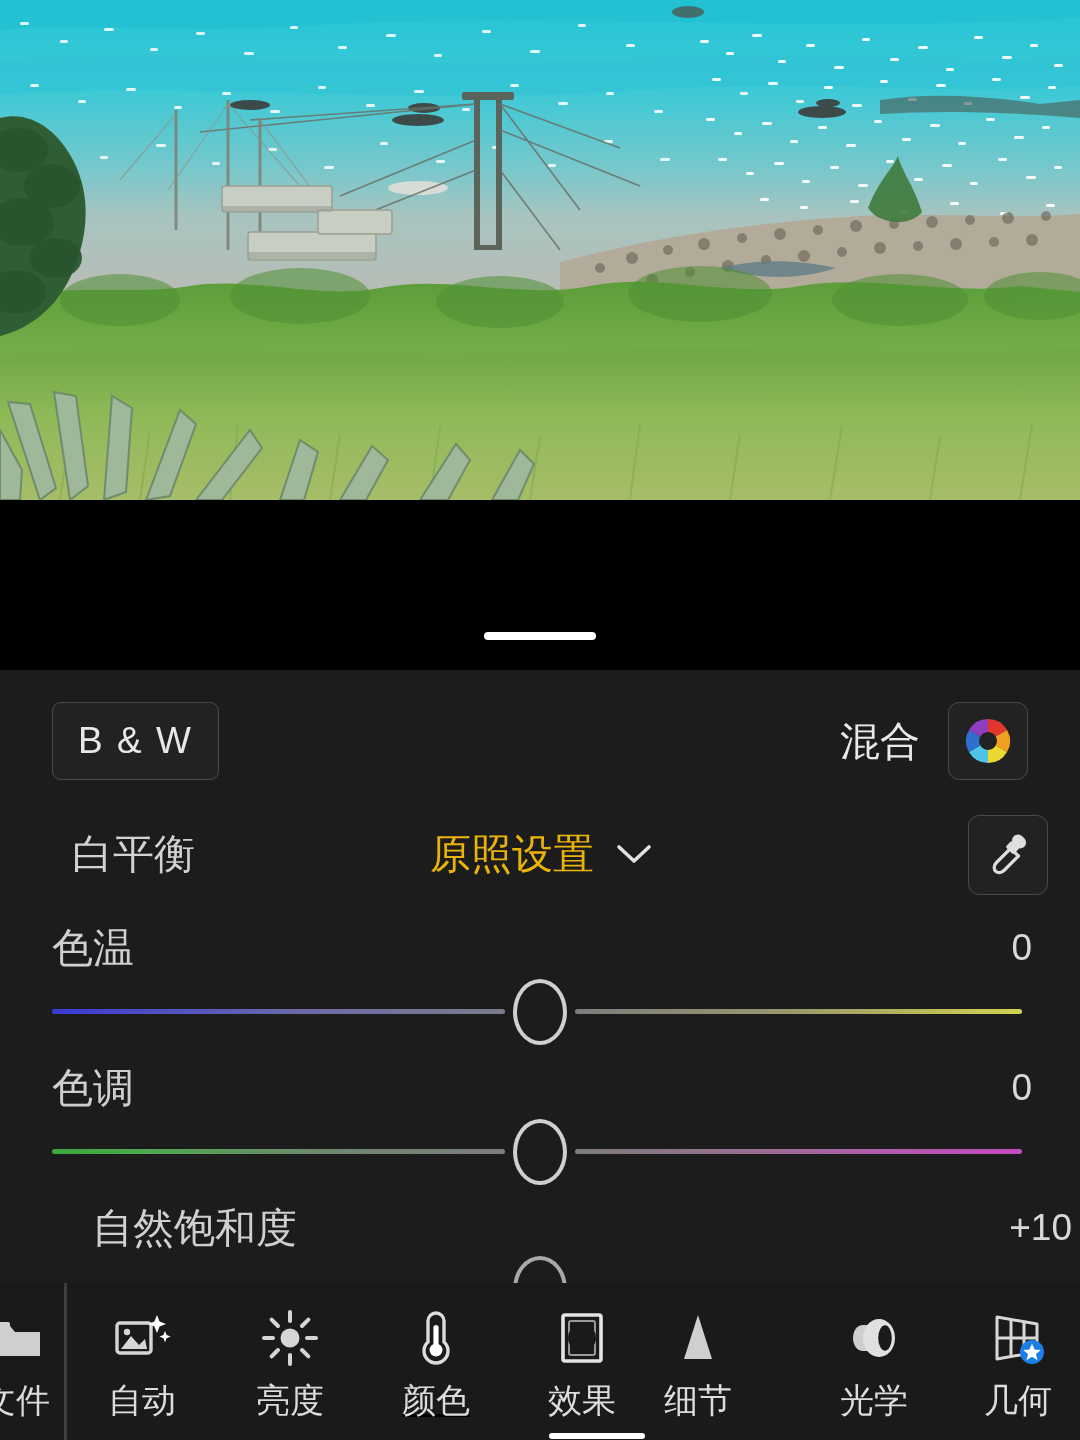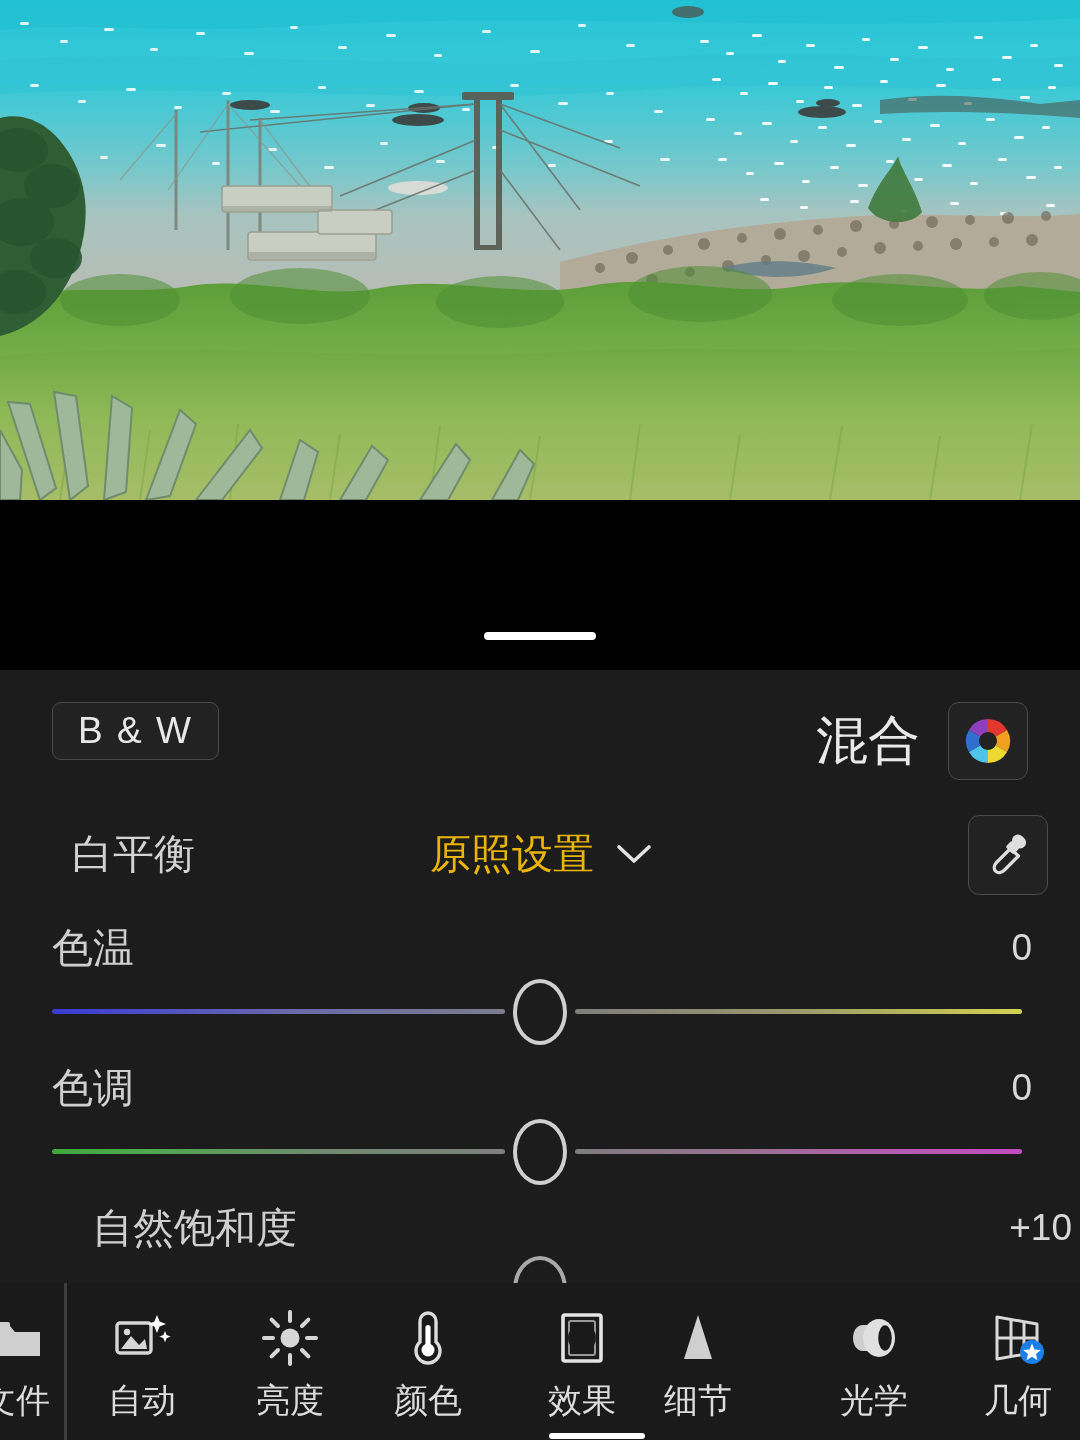--- a/index.html
+++ b/index.html
@@ -31,30 +31,30 @@
   #edit-panel{
     position:absolute; left:0; top:670px; width:1080px; height:770px;
     background:#1c1c1c;
   }
 
   
   #row-bw{
     position:absolute; left:0; top:32px; width:1080px; height:78px;
   }
   #bw-button{
-    position:absolute; left:52px; top:0; width:167px; height:58px;
+    position:absolute; left:52px; top:0; width:167px; height:78px;
     border:1px solid #4a4a4a; border-radius:9px;
     display:flex; align-items:center; justify-content:center;
     color:#e8e8e8; font-size:37px; letter-spacing:2px;
     background:#222222;
   }
   #mix-label{
     position:absolute; left:770px; top:0; width:150px; height:78px;
     display:flex; align-items:center; justify-content:flex-end;
-    color:#e9e9e9; font-size:52px;
+    color:#e9e9e9; font-size:40px;
   }
   #mix-button{
     position:absolute; left:948px; top:0; width:80px; height:78px;
     border:1px solid #4a4a4a; border-radius:11px; background:#222222;
     display:flex; align-items:center; justify-content:center;
   }
 
   
   #row-wb{
     position:absolute; left:0; top:145px; width:1080px; height:78px;margin-left:20px;
@@ -547,21 +547,21 @@
         <line x1="10.6" y1="10.6" x2="17" y2="17"></line>
           <line x1="41" y1="41" x2="47.4" y2="47.4"></line>
         <line x1="47.4" y1="10.6" x2="41" y2="17"></line>
           <line x1="17" y1="41" x2="10.6" y2="47.4"></line>
       </g>
     </svg>
   </span>
   <span class="tool-label">亮度</span>
 </div>
 
-<div class="tool-item" style="left:350px;">
+<div class="tool-item" style="left:358px;text-decoration:underline;">
   <span class="tool-icon">
     <svg width="58" height="58" viewBox="0 0 58 58">
       <path d="M29 4 C24.6 4 21 7.6 21 12 L21 33 A12 12 0 1 0 37 33 L37 12 C37 7.6 33.4 4 29 4 Z" fill="none" stroke="#dcdcdc" stroke-width="3.4"></path>
       <circle cx="29" cy="41" r="6.5" fill="#ffffff"></circle>
       <rect x="26.4" y="16" width="5.2" height="22" rx="2.6" fill="#ffffff"></rect>
     </svg>
   </span>
   <span class="tool-label">颜色</span>
 </div>
 

